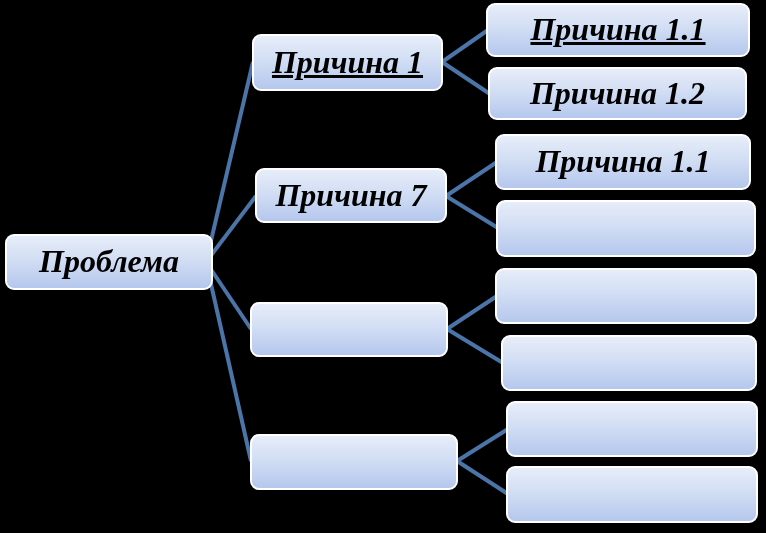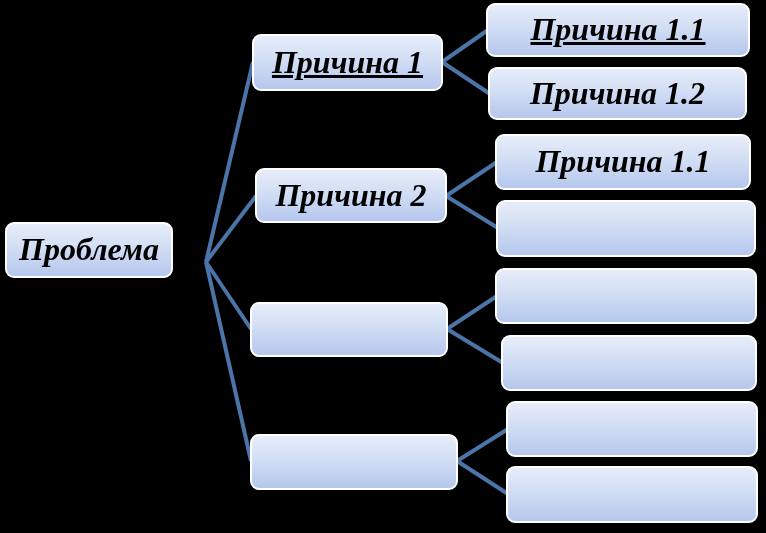--- a/index.html
+++ b/index.html
@@ -66,29 +66,29 @@
     <line x1="446" y1="196" x2="497" y2="162"></line>
     <line x1="446" y1="196" x2="498" y2="228"></line>
 
     <line x1="447" y1="329" x2="497" y2="296"></line>
     <line x1="447" y1="329" x2="503" y2="363"></line>
 
     <line x1="457" y1="461" x2="508" y2="429"></line>
     <line x1="457" y1="461" x2="508" y2="494"></line>
   </svg>
 
-  <div class="node" style="left:5px; top:222px; width:168px; height:56px;align-items:center;">
+  <div class="node" style="left:5px; top:234px; width:208px; height:56px;align-items:center;">
     <span class="label">Проблема</span>
   </div>
 
   <div class="node" style="left:252px; top:34px; width:191px; height:57px;text-decoration:underline;">
     <span class="label">Причина 1</span>
   </div>
   <div class="node" style="left:255px; top:168px; width:192px; height:55px;">
-    <span class="label">Причина 2</span>
+    <span class="label">Причина 7</span>
   </div>
   <div class="node" style="left:250px; top:302px; width:198px; height:55px;">
     <span class="label"></span>
   </div>
   <div class="node" style="left:250px; top:434px; width:208px; height:56px;">
     <span class="label"></span>
   </div>
 
   <div class="node" style="left:486px; top:3px; width:264px; height:54px;text-decoration:underline;">
     <span class="label">Причина 1.1</span>

